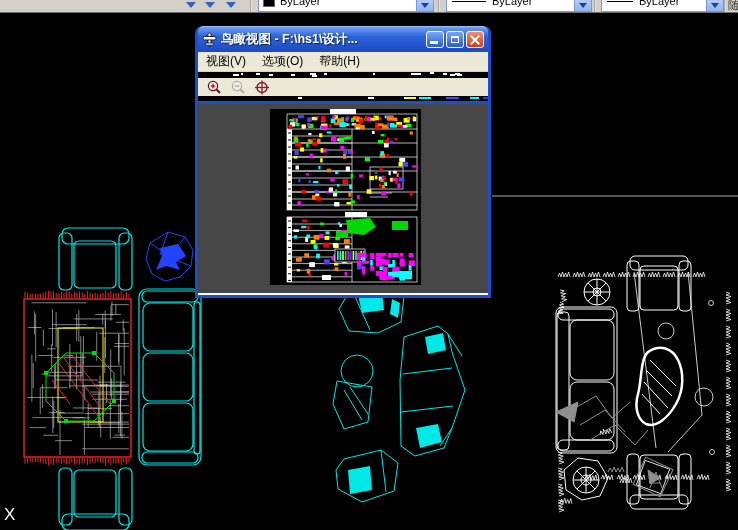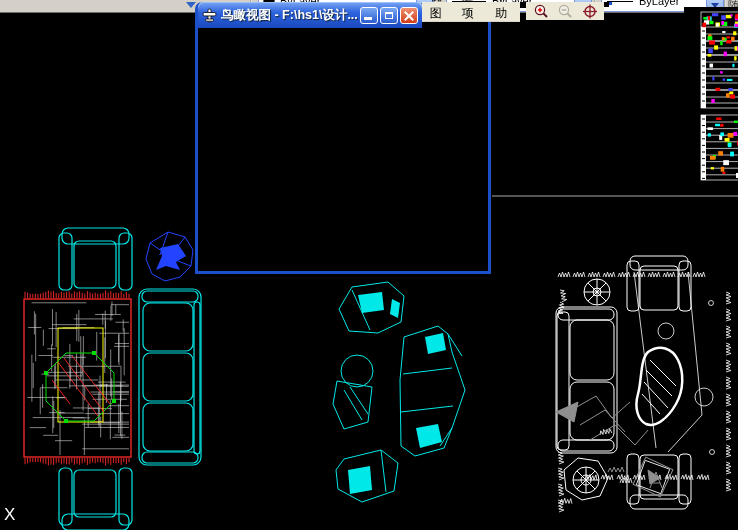--- a/index.html
+++ b/index.html
@@ -26,27 +26,27 @@
     display:flex;align-items:center;justify-content:center;
   }
   .dd-arrow{width:0;height:0;border-left:4px solid transparent;border-right:4px solid transparent;border-top:5px solid #1d3f9e;margin-top:8px;}
   .tb-sep{position:absolute;top:0;height:12px;width:2px;background:linear-gradient(90deg,#8a8a8a,#fff);}
   .mini-chevron{position:absolute;top:2px;width:0;height:0;border-left:5px solid transparent;border-right:5px solid transparent;border-top:6px solid #2f63c4;}
   .partial-label{position:absolute;top:-2px;font-size:11px;color:#333;}
   
   #canvas-wrap{position:absolute;left:0;top:12px;width:738px;height:518px;z-index:0;}
   
   #aerial-window{
-    position:absolute;left:195px;top:2px;width:296px;height:272px;z-index:2;
+    position:absolute;left:195px;top:26px;width:296px;height:272px;z-index:2;
     border-left:3px solid var(--window-border);
     border-right:3px solid var(--window-border);
     border-bottom:3px solid var(--window-border);
     box-sizing:border-box;
     border-radius:7px 7px 0 0;
-    display:flex;flex-direction:row;
+    display:flex;flex-direction:column;
   }
   .titlebar{
     height:26px;flex:0 0 26px;border-radius:6px 6px 0 0;
     background:linear-gradient(var(--titlebar-top),var(--titlebar-mid) 40%,var(--titlebar-bottom));
     display:flex;align-items:center;padding:0 4px;position:relative;
     box-shadow:inset 0 1px 0 #9cc0fb;
   }
   .win-title{
     color:#fff;font-weight:bold;font-size:12.5px;margin-left:4px;
     text-shadow:1px 1px 1px #123;white-space:nowrap;overflow:hidden;flex:1;

